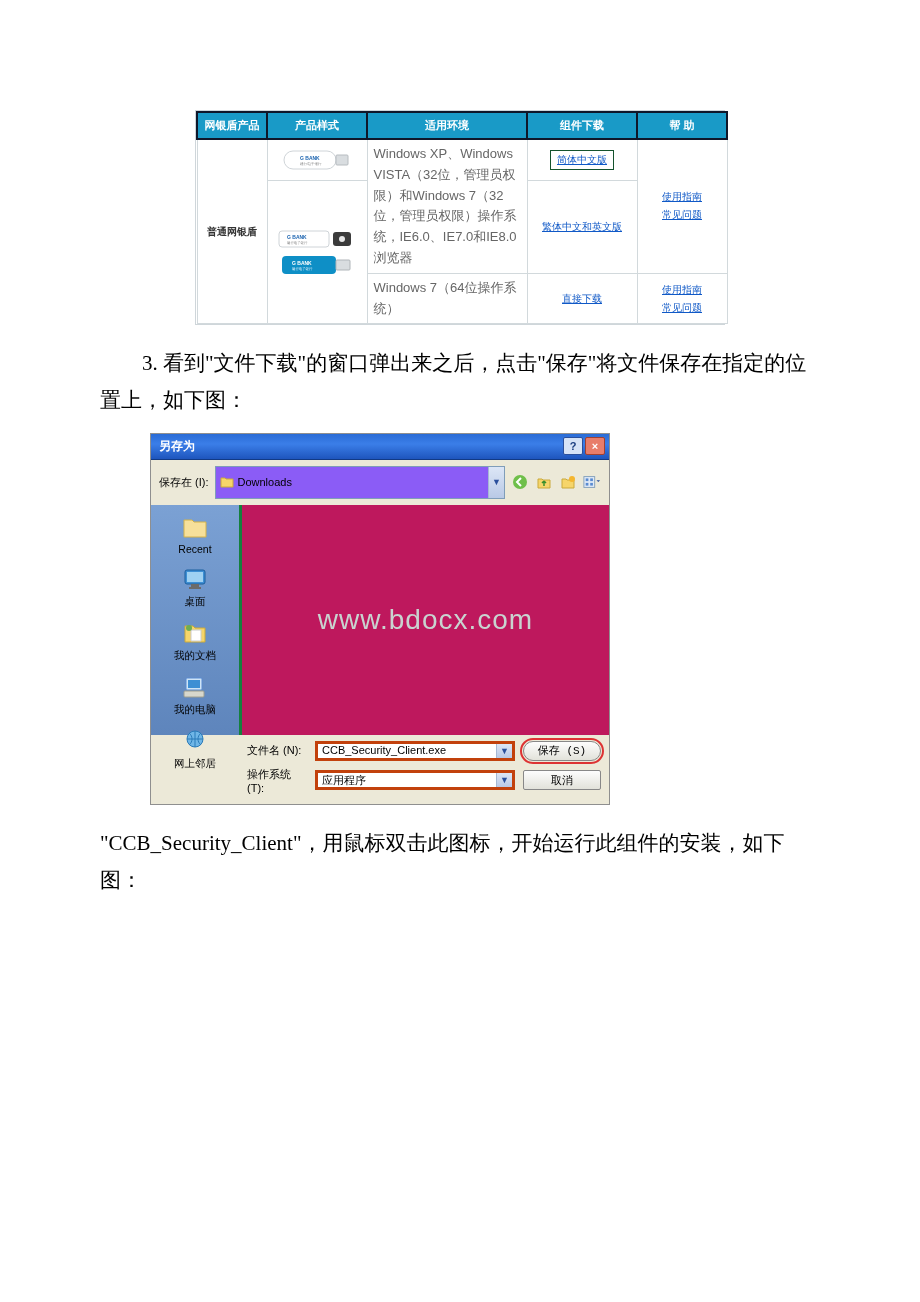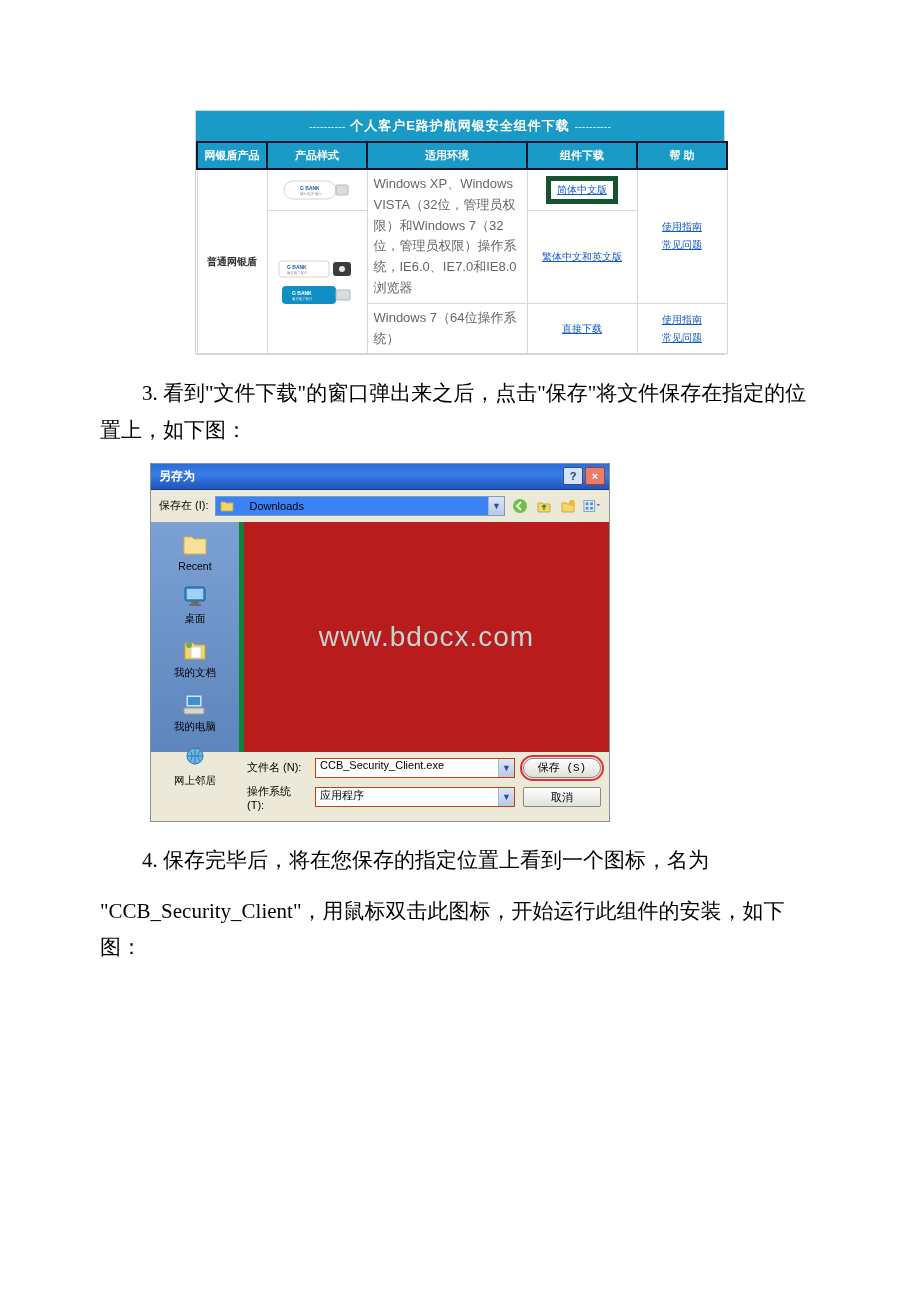--- a/index.html
+++ b/index.html
@@ -28,21 +28,21 @@
     background: #199ac7; color: #fff; font-weight: bold; font-size: 11px;
     padding: 5px 4px; border: 2px solid #0f172a; text-align: center;
   }
   .dl-table td {
     border: 1px solid #d2d9dc; padding: 4px 6px; vertical-align: middle;
     font-size: 10px; line-height: 1.6; background: #fff;
   }
   .dl-table td.center { text-align: center; }
   .dl-table td.env { color: #666; font-size: 13px; margin-top: 12px; }
   .dl-link { color: #1059c7; text-decoration: underline; cursor: pointer; display: inline-block; margin: 1px 0; }
-  .dl-link.red-box { border: 5px solid #14532d; padding: 1px 6px; text-decoration: underline; }
+  .dl-link.red-box { border: 1px solid #14532d; padding: 1px 6px; text-decoration: underline; }
   .prod-label { font-weight: bold; color: #333; font-size: 11px; }
   .usb-svg { display: block; margin: 3px auto; }
 
   
   .saveas { width: 460px; border: 1px solid #8f8f8f; font-family: Tahoma, "SimSun", sans-serif; font-size: 11px; color: #000; background: #ece9d8; position: relative; }
   .sa-titlebar {
     height: 26px;
     background: linear-gradient(#2a6cd6, #3b7ee8 40%, #1e55bd);
     display: flex; align-items: center; padding: 0 4px 0 8px;
     color: #fff; font-weight: bold; font-size: 12px;
@@ -54,38 +54,38 @@
     border-radius: 2px; margin-left: 2px; display: flex; align-items: center; justify-content: center;
     color: #1a3d80; font-weight: bold; font-size: 11px; cursor: pointer;
   }
   .sa-tbtn.close { background: #e87d6a; color: #fff; border-color: #a04030; }
   .sa-toolbar {
     display: flex; align-items: center; gap: 6px; padding: 6px 8px;
     background: #ece9d8;
   }
   .sa-lbl { color: #000; font-size: 11px; }
   .sa-combo {
-    flex: 1; height: 20px; border: 1px solid #7f9db9; background: #3b82f6;
-    display: flex; align-items: center; padding: 0 4px; gap: 16px; position: relative;
+    flex: 1; height: 33px; border: 1px solid #7f9db9; background: #8b5cf6;
+    display: flex; align-items: center; padding: 0 4px; gap: 4px; position: relative;
   }
   .sa-combo .arrow {
     position: absolute; right: 0; top: 0; bottom: 0; width: 16px;
     background: linear-gradient(#dce6f6,#b9c9e6); border-left: 1px solid #a5b8d4;
     display: flex; align-items:center; justify-content:center; color:#2a4f9c; font-size:9px;
   }
   .sa-toolbar .ticon { width: 18px; height: 18px; display:flex;align-items:center;justify-content:center; border-radius:2px; }
   .sa-body { display: flex; height: 230px; }
   .sa-places { width: 88px; background: linear-gradient(#7ba1d4,#5e85bc); padding: 8px 10px; display:flex; flex-direction:column; gap:10px; align-items:center; }
   .sa-place { display:flex; flex-direction:column; align-items:center; gap:2px; color:#fff; font-size:10.5px; text-align:center; cursor:pointer; }
   .sa-place.dark { color:#000; }
   .place-ico { width:30px; height:28px; display:flex; align-items:center; justify-content:center; }
-  .sa-filearea { flex:1; background:#b91c1c; border-left:5px solid #15803d; position:relative; }
+  .sa-filearea { flex:1; background:#be185d; border-left:3px solid #15803d; position:relative; }
   .watermark { position:absolute; inset:0; display:flex; align-items:center; justify-content:center; color:#c9d3d0; font-size:28px; font-family: Arial, sans-serif; letter-spacing:1px; pointer-events:none; }
   .sa-bottom { padding: 6px 8px 10px 96px; display:grid; grid-template-columns: 60px 1fr 78px; gap:6px 8px; align-items:center; background:#ece9d8; }
-  .sa-input { height: 20px; border: 1px solid #c2410c; background:#fff; padding:0 18px 0 4px; font-size:11px; position:relative; }
+  .sa-input { height: 20px; border: 3px solid #c2410c; background:#fff; padding:0 18px 0 4px; font-size:11px; position:relative; }
   .sa-input .arrow { position:absolute; right:0; top:0; bottom:0; width:16px; background:linear-gradient(#dce6f6,#b9c9e6); border-left:1px solid #a5b8d4; display:flex;align-items:center;justify-content:center;color:#2a4f9c;font-size:9px; }
   .sa-btn { height:20px; border:1px solid #888; background:linear-gradient(#fdfdfd,#e2e2da); font-size:11px; display:flex;align-items:center;justify-content:center; cursor:pointer; border-radius:2px;font-family:Liberation Mono, monospace; }
   .sa-btn.marked { outline: 2px solid #d33; outline-offset: 1px; border-radius: 10px; }
 
   
   .installer-wrap { margin-left: 50px; margin-bottom: 20px; }
   .installer { width: 130px; text-align:center; font-family: Tahoma, "SimSun", sans-serif; font-size: 12px; color:#000; }
   .installer .ico { width:56px; height:56px; margin: 0 auto 8px auto; }
   .installer .ico svg { width:56px; height:56px; }
 
@@ -94,25 +94,20 @@
   p.cont { font-size: 21px; line-height: 1.75; margin: 0 0 14px 0; }
 
 </style>
 </head>
 <body>
 
 <div class="page">
 
   <div class="screenshot-wrap">
     <div class="dl-shot">
-      <div class="dl-banner">
-        <span class="dashes">----------</span>
-        <span>个人客户E路护航网银安全组件下载</span>
-        <span class="dashes">----------</span>
-      </div>
 
       <table class="dl-table">
         <colgroup>
           <col class="c-product">
             <col class="c-style">
             <col class="c-env">
             <col class="c-dl">
             <col class="c-help">
         </colgroup>
         <thead>
@@ -297,18 +292,17 @@
           <span>应用程序</span>
           <span class="arrow">▼</span>
         </div>
         <div class="sa-btn">
             <span>取消</span>
           </div>
       </div>
     </div>
   </div>
 
-  <p class="step">4. 保存完毕后，将在您保存的指定位置上看到一个图标，名为</p>
   <p class="cont">"CCB_Security_Client"，用鼠标双击此图标，开始运行此组件的安装，如下图：</p>
 
 
 
 </div>
 
 </body></html>

